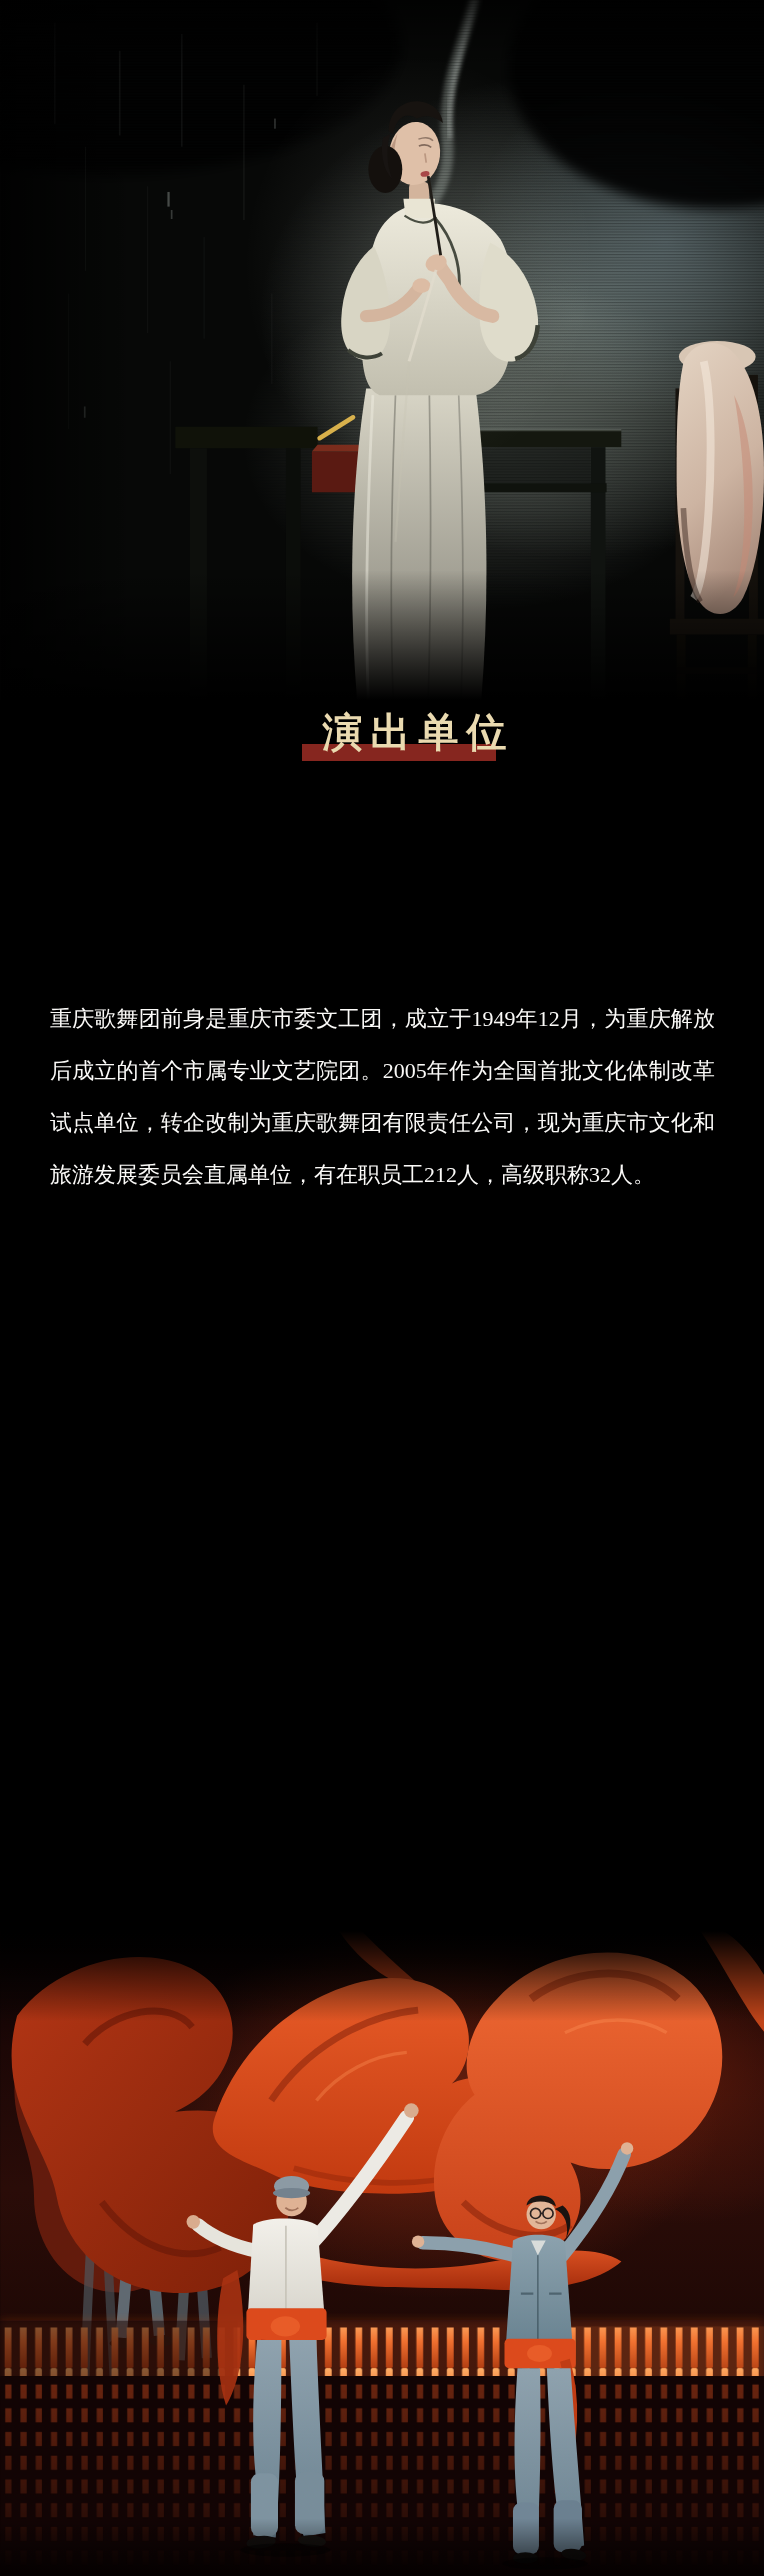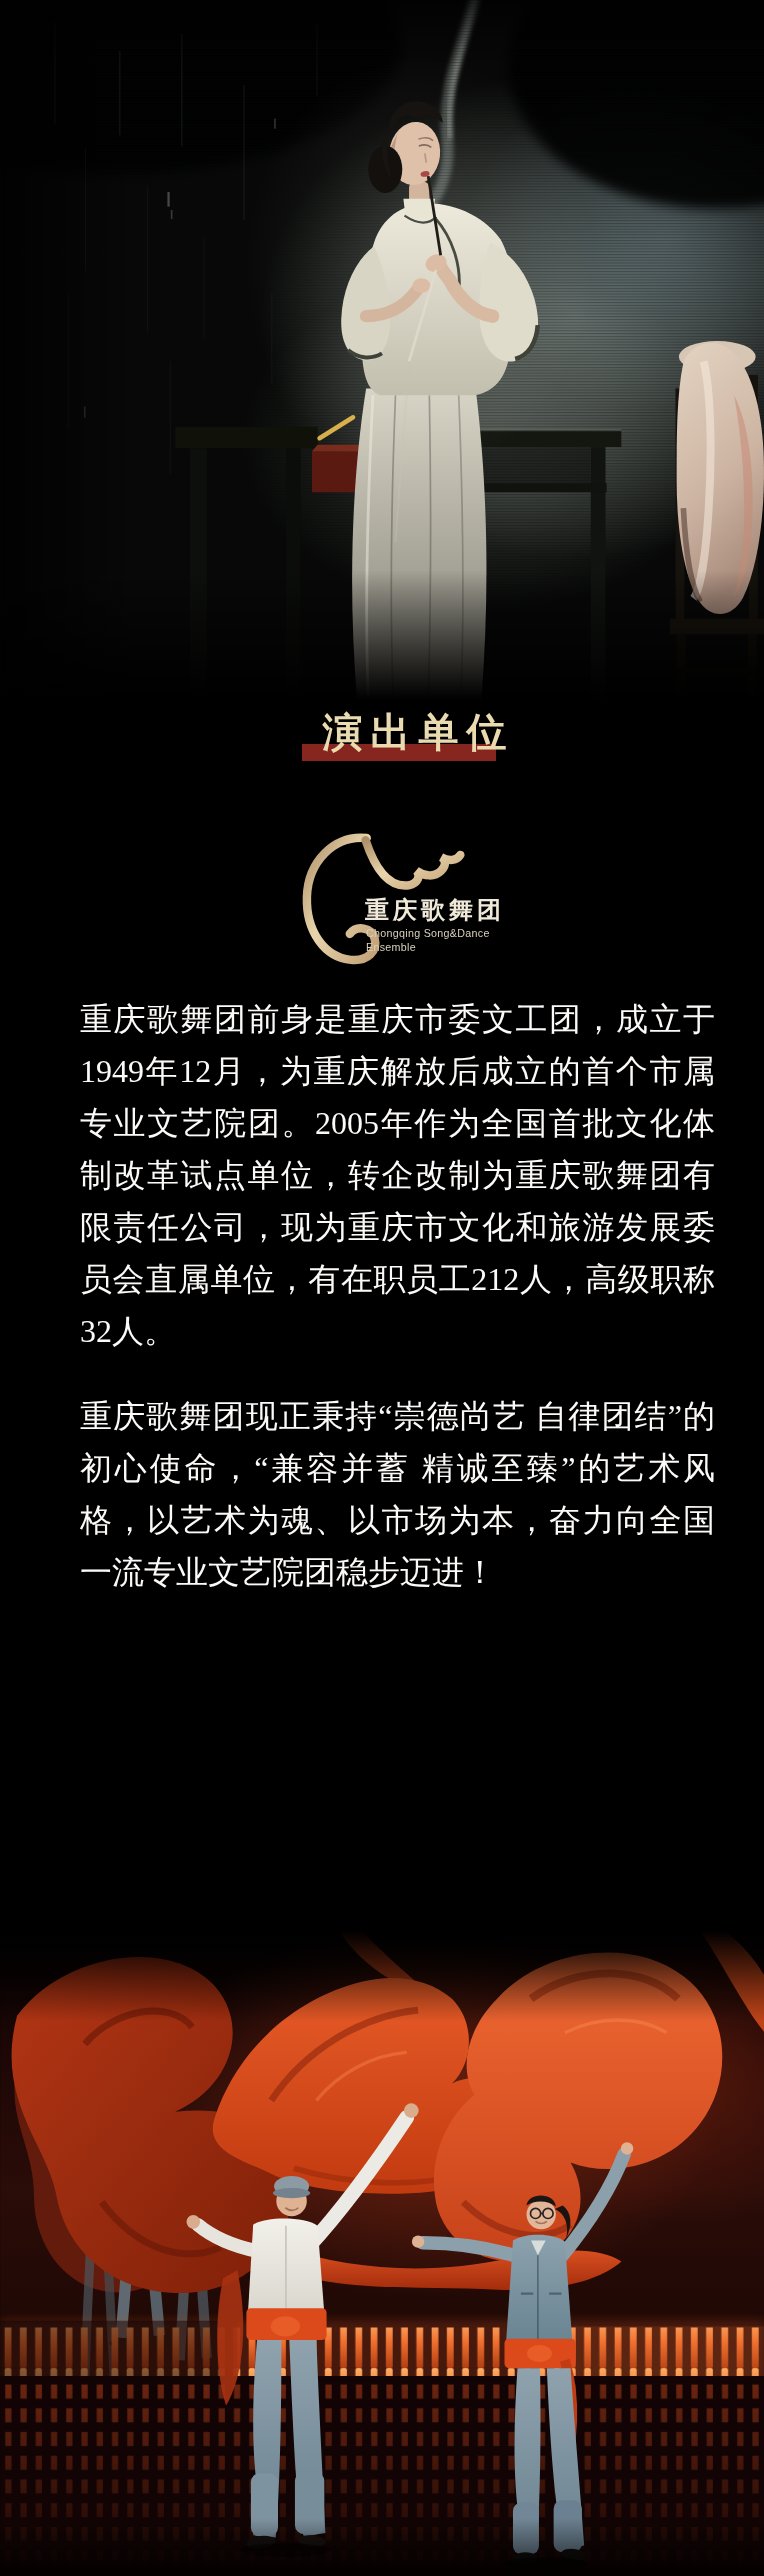--- a/index.html
+++ b/index.html
@@ -20,21 +20,21 @@
 
   .logo{position:absolute;top:828px;left:0;width:100%;height:156px;z-index:3;}
   .logo svg{position:absolute;left:292px;top:1.1px;}
   .logo-cn{position:absolute;left:365px;top:66px;font-size:24px;font-weight:600;
     color:#F0E9D9;letter-spacing:4px;white-space:nowrap;}
   .logo-en{position:absolute;left:366px;top:98px;font-size:10.7px;line-height:14px;
     color:#D9D1BD;letter-spacing:0.3px;font-family:"Liberation Sans","DejaVu Sans",sans-serif;}
 
   .article{position:absolute;top:993px;left:0;width:765px;z-index:3;
     padding:0;color:#FBFAF8;}
-  .article p{margin:0 50px 33px 80px;font-size:32px;line-height:52px;
+  .article p{margin:0 50px 33px 50px;font-size:22px;line-height:52px;
     text-align:justify;font-weight:400;}
   .article p:last-child{margin-bottom:0;}
 </style>
 </head>
 <body>
 
 <div class="page">
 
   <svg id="hero-top" class="hero" viewBox="0 0 1354 1240" aria-hidden="true">
     <defs>
@@ -206,44 +206,23 @@
     <rect x="0" y="0" width="240" height="1240" fill="url(#t-fadeRight)"></rect>
     <rect x="0" y="0" width="1354" height="120" fill="url(#t-fadeTop)"></rect>
     <rect x="0" y="1010" width="1354" height="230" fill="url(#t-fadeBottom)"></rect>
   </svg>
 
   <div class="title-wrap">
     <div class="title-strip"></div>
     <h1 class="title-text">演出单位</h1>
   </div>
 
-  <div class="logo">
-    <svg width="181" height="141" viewBox="0 0 320 250" aria-hidden="true">
-      <defs>
-        <linearGradient id="g-gold" x1="0" y1="0" x2="1" y2="1">
-          <stop offset="0%" stop-color="#AE9068"></stop>
-          <stop offset="45%" stop-color="#E9D5AC"></stop>
-          <stop offset="100%" stop-color="#C2A076"></stop>
-        </linearGradient>
-      </defs>
-      <g fill="none" stroke="url(#g-gold)" stroke-width="15" stroke-linecap="round">
-        <path d="M132,16 C74,10 28,58 26,120 C24,182 58,228 104,232 C134,235 152,216 146,194 C141,174 114,170 102,186"></path>
-        <path d="M130,20 C148,74 172,104 206,100 C224,96 228,82 220,74 C234,84 252,86 264,74 C274,64 272,54 264,50 C278,58 292,56 298,46"></path>
-      </g>
-    </svg>
-    <div class="logo-cn">重庆歌舞团</div>
-    <div class="logo-en">
-      <div>Chongqing Song&amp;Dance</div>
-      <div>Ensemble</div>
-    </div>
-  </div>
 
   <div class="article">
     <p>重庆歌舞团前身是重庆市委文工团，成立于1949年12月，为重庆解放后成立的首个市属专业文艺院团。2005年作为全国首批文化体制改革试点单位，转企改制为重庆歌舞团有限责任公司，现为重庆市文化和旅游发展委员会直属单位，有在职员工212人，高级职称32人。</p>
-    <p>重庆歌舞团现正秉持“崇德尚艺 自律团结”的初心使命，“兼容并蓄 精诚至臻”的艺术风格，以艺术为魂、以市场为本，奋力向全国一流专业文艺院团稳步迈进！</p>
   </div>
 
   <svg id="hero-bottom" class="hero" viewBox="0 0 1354 1142" aria-hidden="true">
     <defs>
       <linearGradient id="b-bg" x1="0" y1="0" x2="0" y2="1">
         <stop offset="0%" stop-color="#050101"></stop>
         <stop offset="18%" stop-color="#1C0706"></stop>
         <stop offset="40%" stop-color="#2A0C08"></stop>
         <stop offset="64%" stop-color="#1E0805"></stop>
         <stop offset="100%" stop-color="#0C0302"></stop>

